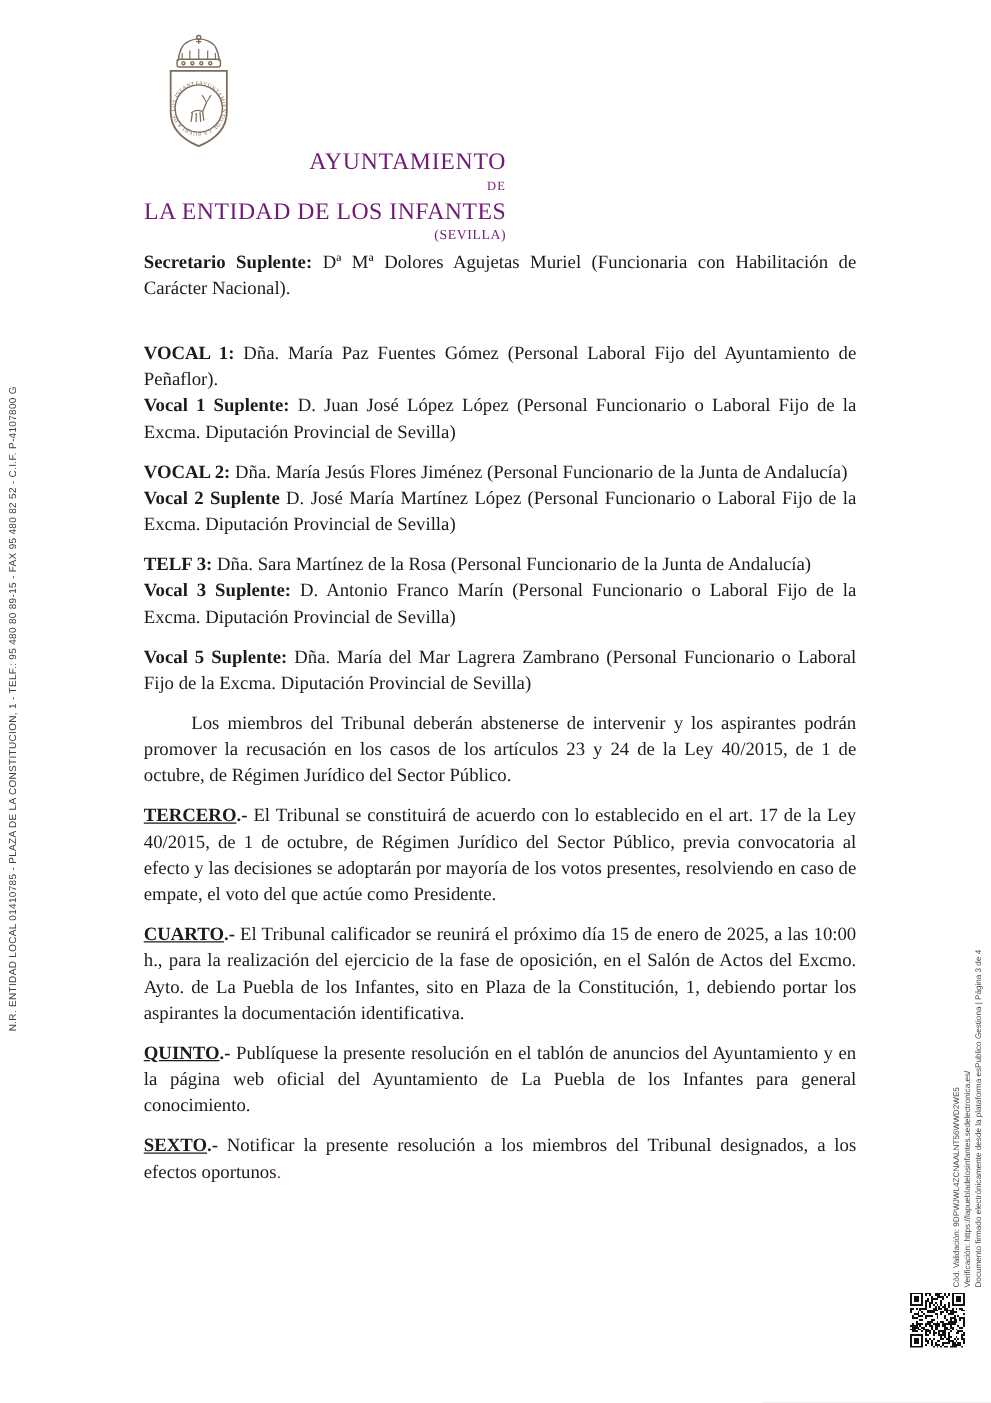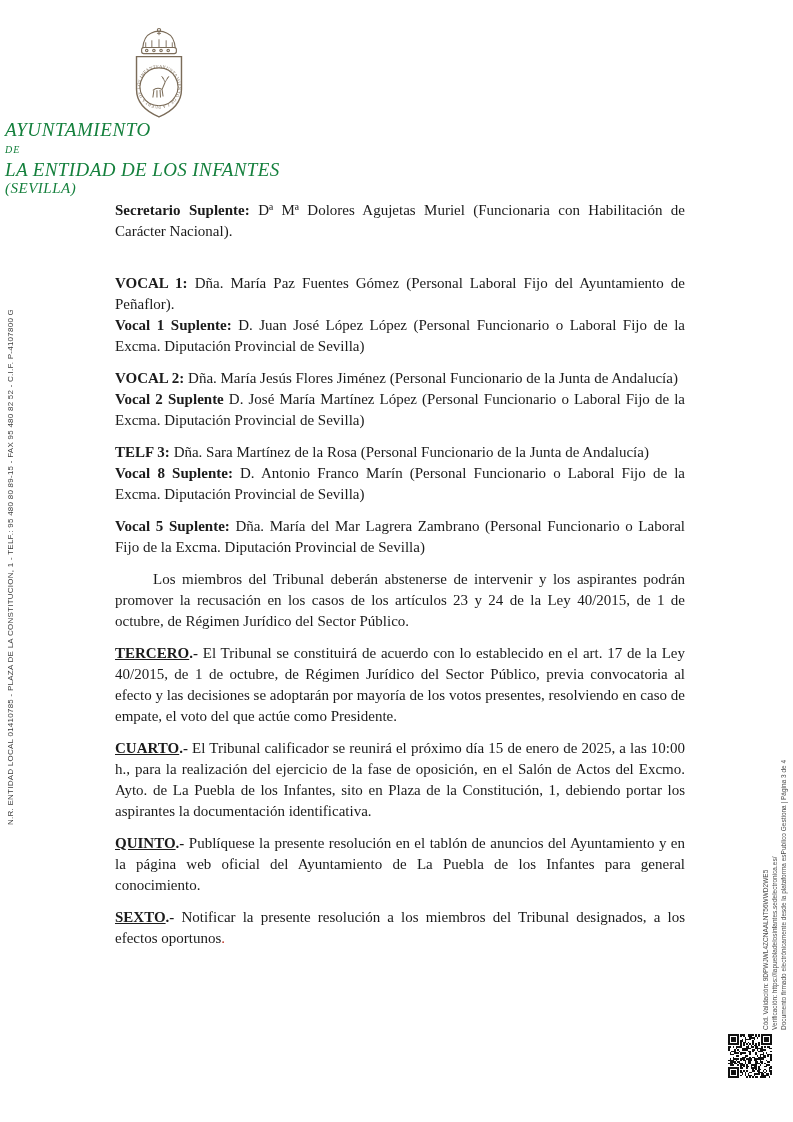--- a/index.html
+++ b/index.html
@@ -2,25 +2,25 @@
 <html><head>
 <meta charset="utf-8">
 <style>
   html,body{margin:0;padding:0;background:#e8e8e8;}
   .page{
     position:relative;width:793px;height:1122px;margin:0 auto;background:#ffffff;
     font-family:"Liberation Serif",serif;color:#1b1b1b;overflow:hidden;
   }
   
   .crest{position:absolute;left:123px;top:26px;width:72px;height:94px;}
-  .header-titles{position:absolute;left:5px;top:120px;width:400px;text-align:left;color:#15803d;font-style:italic;}
+  .header-titles{position:absolute;left:5px;top:120px;width:400px;text-align:right;color:#701a75;}
   .ht-main{font-size:19px;letter-spacing:.6px;line-height:19px;}
   .ht-de{font-size:10px;margin-top:6px;line-height:10px;letter-spacing:1px;}
   .ht-town{font-size:19px;letter-spacing:.4px;margin-top:5px;line-height:19px;}
-  .ht-prov{font-size:15px;margin-top:4px;line-height:10px;letter-spacing:.5px;}
+  .ht-prov{font-size:11px;margin-top:4px;line-height:10px;letter-spacing:.5px;}
   
   .body-text{
     position:absolute;left:115px;top:200px;width:570px;
     font-size:15px;line-height:21px;text-align:justify;
   }
   .body-text p{margin:0;}
   .gap-s{margin-bottom:11px !important;}
   .gap-xl{margin-bottom:31px !important;}
   .indent{text-indent:38px;}
   .u{text-decoration:underline;}
@@ -90,21 +90,21 @@
 
     <p class="gap-xl"><strong>Secretario Suplente:</strong><span> Dª Mª Dolores Agujetas Muriel (Funcionaria con Habilitación de Carácter Nacional).</span></p>
 
     <p><strong>VOCAL 1:</strong><span> Dña. María Paz Fuentes Gómez (Personal Laboral Fijo del Ayuntamiento de Peñaflor).</span></p>
     <p class="gap-s"><strong>Vocal 1 Suplente:</strong><span> D. Juan José López López (Personal Funcionario o Laboral Fijo de la Excma. Diputación Provincial de Sevilla)</span></p>
 
     <p><strong>VOCAL 2:</strong><span> Dña. María Jesús Flores Jiménez (Personal Funcionario de la Junta de Andalucía)</span></p>
     <p class="gap-s"><strong>Vocal 2 Suplente</strong><span> D. José María Martínez López (Personal Funcionario o Laboral Fijo de la Excma. Diputación Provincial de Sevilla)</span></p>
 
     <p><strong>TELF 3:</strong><span> Dña. Sara Martínez de la Rosa (Personal Funcionario de la Junta de Andalucía)</span></p>
-    <p class="gap-s"><strong>Vocal 8 Suplente:</strong><span> D. Antonio Franco Marín (Personal Funcionario o Laboral Fijo de la Excma. Diputación Provincial de Sevilla)</span></p>
+    <p class="gap-s"><strong>Vocal 3 Suplente:</strong><span> D. Antonio Franco Marín (Personal Funcionario o Laboral Fijo de la Excma. Diputación Provincial de Sevilla)</span></p>
 
     <p class="gap-s"><strong>Vocal 5 Suplente:</strong><span> Dña. María del Mar Lagrera Zambrano (Personal Funcionario o Laboral Fijo de la Excma. Diputación Provincial de Sevilla)</span></p>
 
     <p class="gap-s indent"><span>Los miembros del Tribunal deberán abstenerse de intervenir y los aspirantes podrán promover la recusación en los casos de los artículos 23 y 24 de la Ley 40/2015, de 1 de octubre, de Régimen Jurídico del Sector Público.</span></p>
 
     <p class="gap-s"><strong><span class="u">TERCERO</span><span>.- </span></strong><span>El Tribunal se constituirá de acuerdo con lo establecido en el art. 17 de la Ley 40/2015, de 1 de octubre, de Régimen Jurídico del Sector Público, previa convocatoria al efecto y las decisiones se adoptarán por mayoría de los votos presentes, resolviendo en caso de empate, el voto del que actúe como Presidente.</span></p>
 
     <p class="gap-s"><strong><span class="u">CUARTO</span><span>.- </span></strong><span>El Tribunal calificador se reunirá el próximo día 15 de enero de 2025, a las 10:00 h., para la realización del ejercicio de la fase de oposición, en el Salón de Actos del Excmo. Ayto. de La Puebla de los Infantes, sito en Plaza de la Constitución, 1, debiendo portar los aspirantes la documentación identificativa.</span></p>
 
     <p class="gap-s"><strong><span class="u">QUINTO</span><span>.- </span></strong><span>Publíquese la presente resolución en el tablón de anuncios del Ayuntamiento y en la página web oficial del Ayuntamiento de La Puebla de los Infantes para general conocimiento.</span></p>

